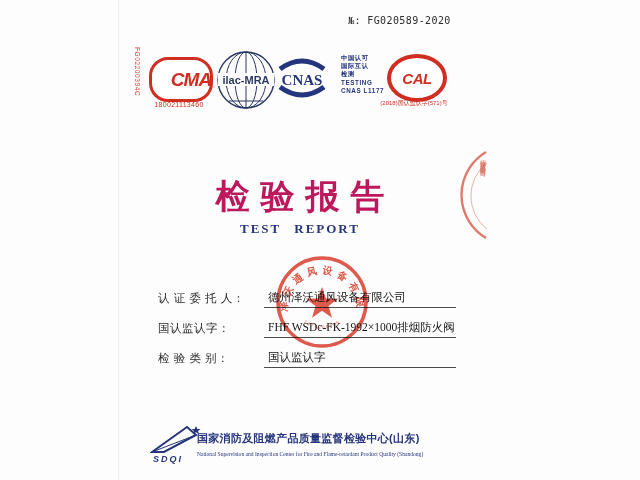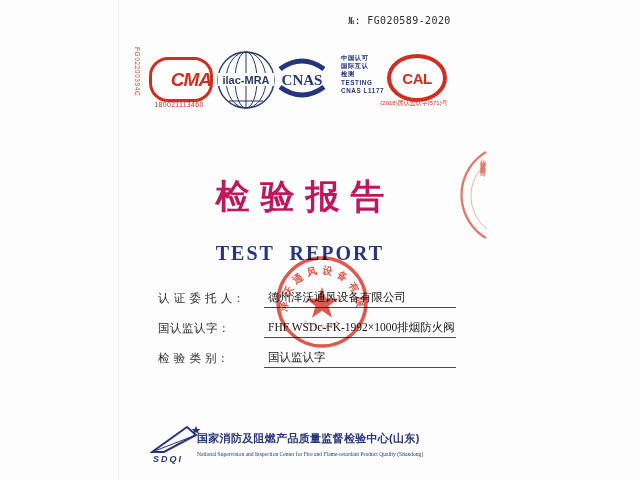--- a/index.html
+++ b/index.html
@@ -36,35 +36,35 @@
   .cnas-wrap { position:absolute; left:274px; top:58px; }
   .cnas-lines {
     position:absolute; left:341px; top:54px; color:#26357b;
     font-size:6.3px; line-height:8.2px; font-weight:bold; letter-spacing:.6px;
   }
   .cal-box {
     position:absolute; left:387px; top:54px; width:52px; height:40px;
     border:4px solid #cf2e21; border-radius:50%;
     display:flex; align-items:center; justify-content:center; background:#fff;
   }
-  .cal-letters { color:#cf2e21; font-weight:900; font-size:15px; letter-spacing:-.5px; }
+  .cal-letters { color:#cf2e21; font-weight:900; font-style:italic; font-size:15px; letter-spacing:-.5px; }
   .cal-caption {
     position:absolute; left:370px; top:99px; width:88px; text-align:center;
     font-size:6px; color:#cf2e21;
   }
 
   
   .title-block { position:absolute; left:170px; top:174px; width:260px; text-align:center; }
   .title-zh {
     font-size:34px; font-weight:bold; color:#be185d;
     letter-spacing:11px; padding-left:11px; white-space:nowrap;
   }
   .title-en {
-    margin-top:22px; font-family:"Liberation Serif", serif; font-weight:bold;
-    font-size:20px; color:#27357b; letter-spacing:2px; word-spacing:8px;
+    margin-top:1px; font-family:"Liberation Serif", serif; font-weight:bold;
+    font-size:13px; color:#27357b; letter-spacing:2px; word-spacing:8px;
   }
 
   
   .fields { position:absolute; left:158px; top:288px; width:298px; }
   .field-row { display:flex; align-items:flex-end; height:20px; margin-bottom:10px; }
   .field-label {
     flex:none; width:106px; text-align:left; font-size:11.5px; color:#2b2b2b;
     padding-bottom:2px; letter-spacing:.5px; white-space:nowrap;
   }
   .field-value {

